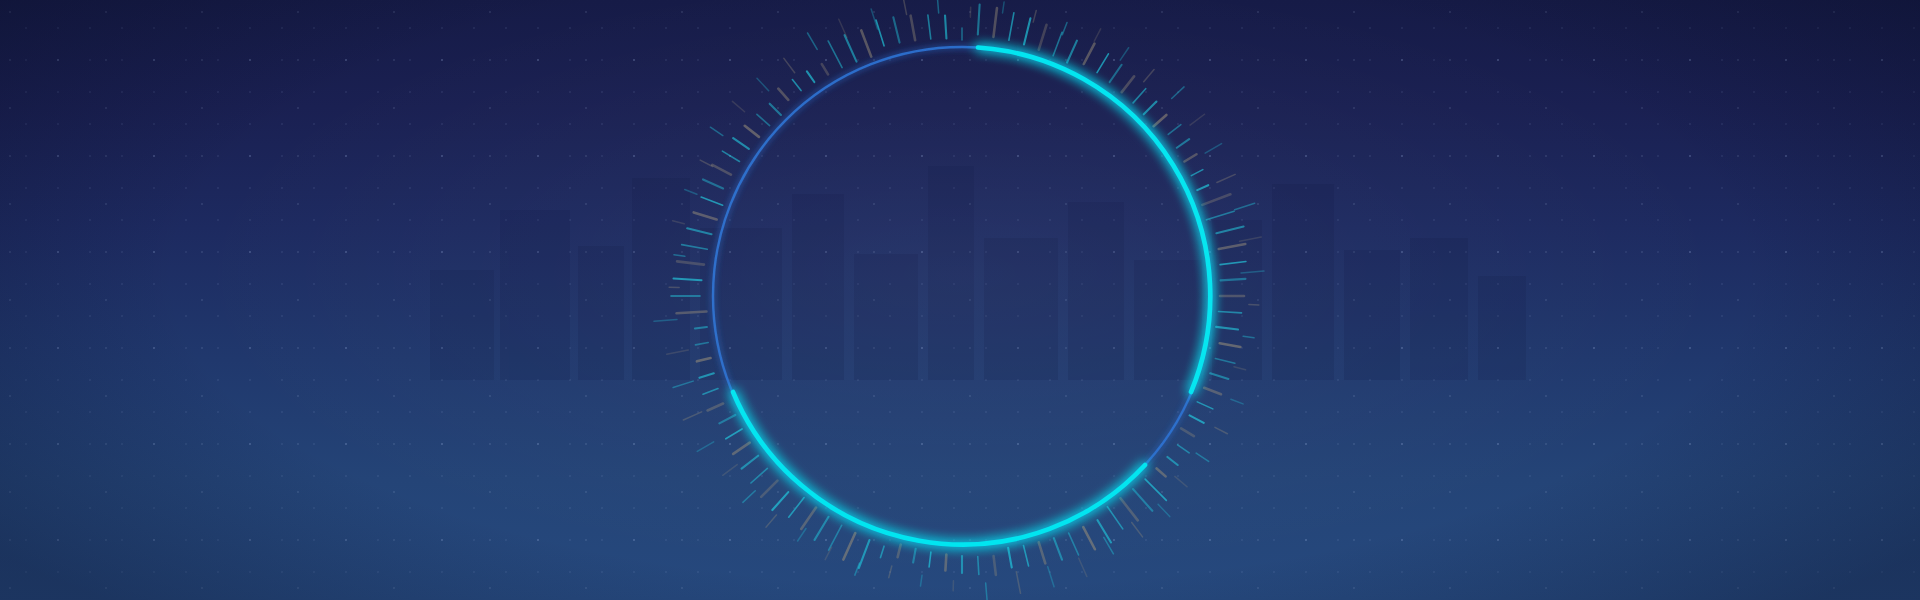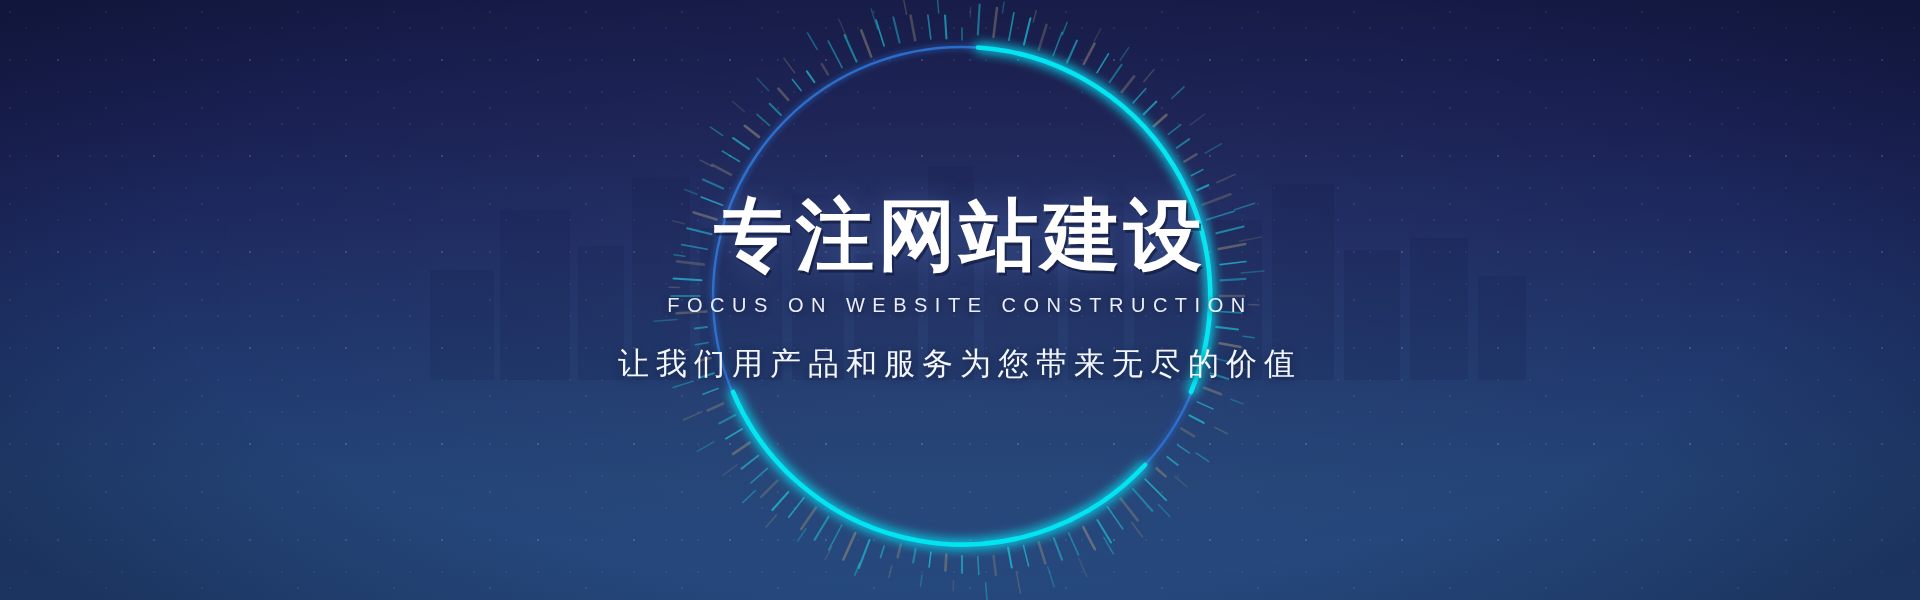--- a/index.html
+++ b/index.html
@@ -345,19 +345,14 @@
       <circle cx="0" cy="0" r="249" fill="none" stroke="#2a6fd0" stroke-width="2.4" opacity="0.95" filter="url(#softGlow)"></circle>
 
       <path d="M 16 -248.5 A 249 249 0 0 1 229 96" fill="none" stroke="#00e5f0" stroke-width="4.6" stroke-linecap="round" filter="url(#cyanGlow)"></path>
 
       <path d="M -229 96 A 249 249 0 0 0 183 169" fill="none" stroke="#00e5f0" stroke-width="4.6" stroke-linecap="round" filter="url(#cyanGlow)"></path>
     </svg>
   </div>
 
   <div class="vignette"></div>
 
-  <div class="content">
-    <h1 class="headline">专注网站建设</h1>
-    <div class="eyebrow">FOCUS ON WEBSITE CONSTRUCTION</div>
-    <div class="tagline">让我们用产品和服务为您带来无尽的价值</div>
-  </div>
 
 </div>
 
 </body></html>

